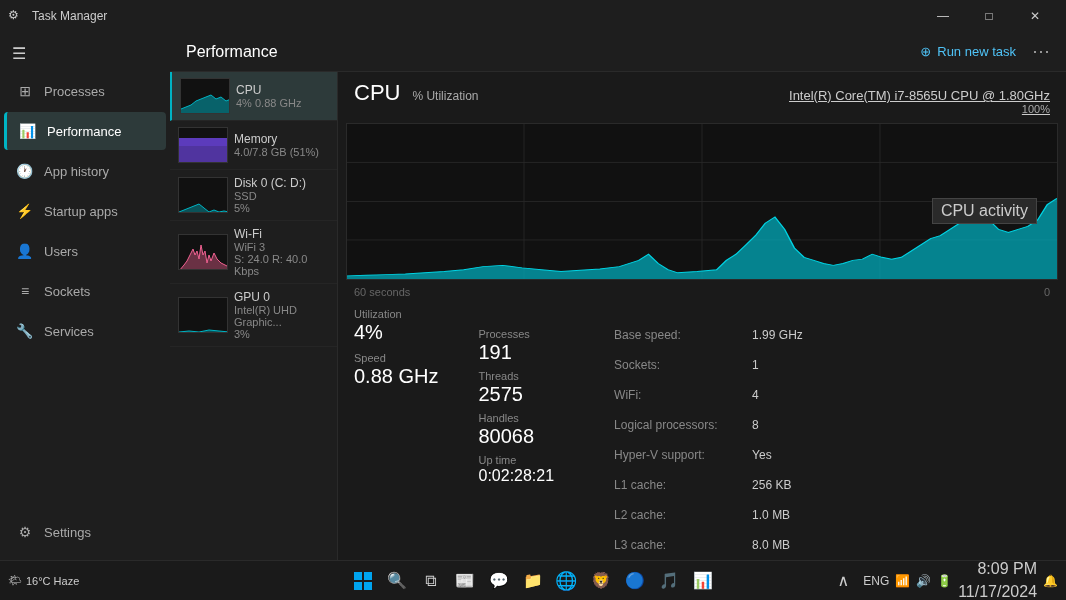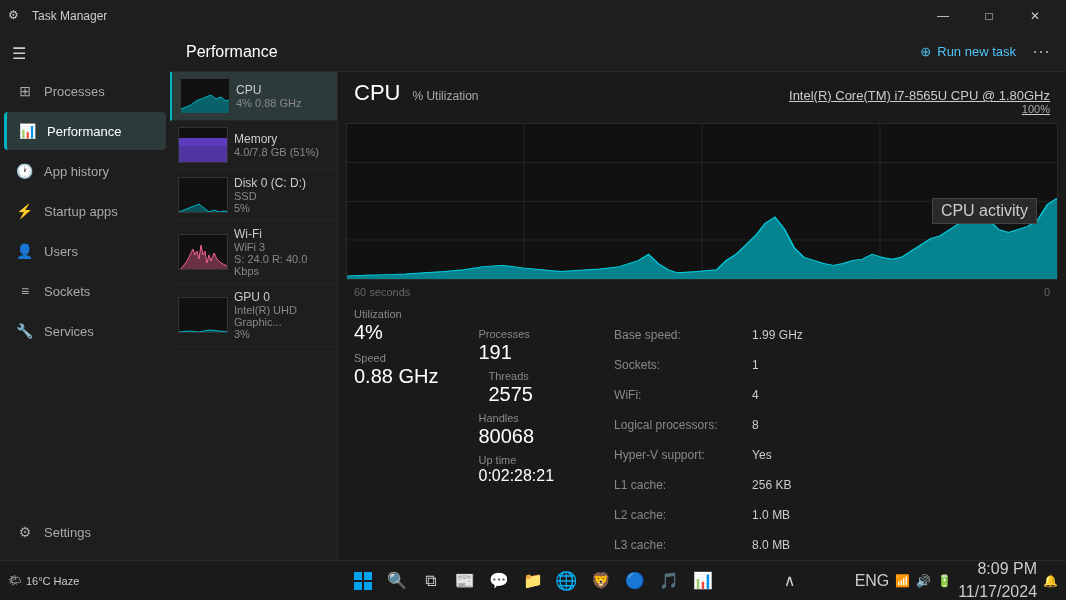--- a/index.html
+++ b/index.html
@@ -561,21 +561,21 @@
             <div class="stat-row" style="margin-top:6px;">
               <span class="stat-label">Speed</span>
               <span class="stat-value">0.88 GHz</span>
             </div>
           </div>
           <div class="stats-col" style="margin-top:20px;">
             <div class="stat-row">
               <span class="stat-label">Processes</span>
               <span class="stat-value">191</span>
             </div>
-            <div class="stat-row" style="margin-top:4px;margin-left:10px;">
+            <div class="stat-row" style="margin-top:4px;">
               <span class="stat-label">Threads</span>
               <span class="stat-value">2575</span>
             </div>
             <div class="stat-row" style="margin-top:4px;">
               <span class="stat-label">Handles</span>
               <span class="stat-value">80068</span>
             </div>
             <div class="stat-row" style="margin-top:4px;">
               <span class="stat-label">Up time</span>
               <span class="stat-value" style="font-size:16px;">0:02:28:21</span>
@@ -643,21 +643,21 @@
     <div class="taskbar-icon">💬</div>
     <div class="taskbar-icon">📁</div>
     <div class="taskbar-icon" style="font-size:18px; color:#00b4c4;">🌐</div>
     <div class="taskbar-icon">🦁</div>
     <div class="taskbar-icon">🔵</div>
     <div class="taskbar-icon">🎵</div>
     <div class="taskbar-icon">📊</div>
   </div>
   <div class="taskbar-right">
     <div class="taskbar-icon">∧</div>
-    <span style="font-size:16px; color:#ccc;margin-left:45px;">ENG</span>
+    <span style="font-size:12px; color:#ccc;">ENG</span>
     <span>📶</span>
     <span>🔊</span>
     <span>🔋</span>
     <div class="taskbar-time">
       <div>8:09 PM</div>
       <div>11/17/2024</div>
     </div>
     <span>🔔</span>
   </div>
 </div>

